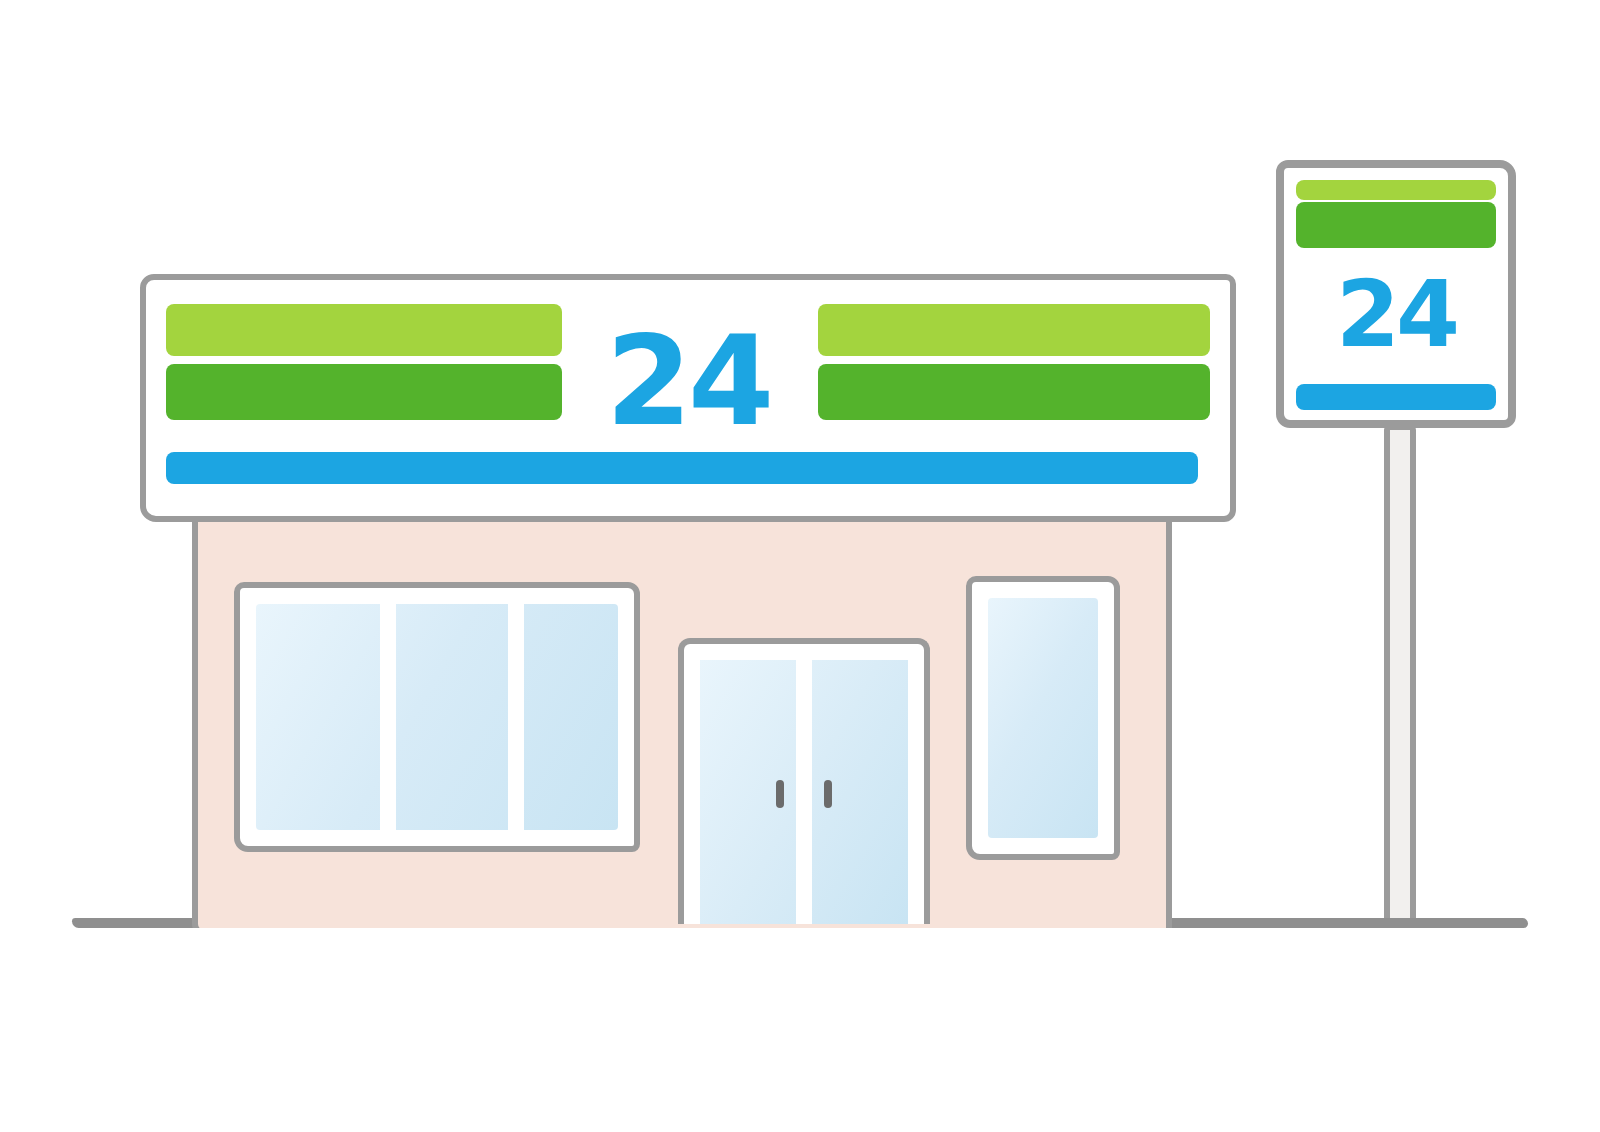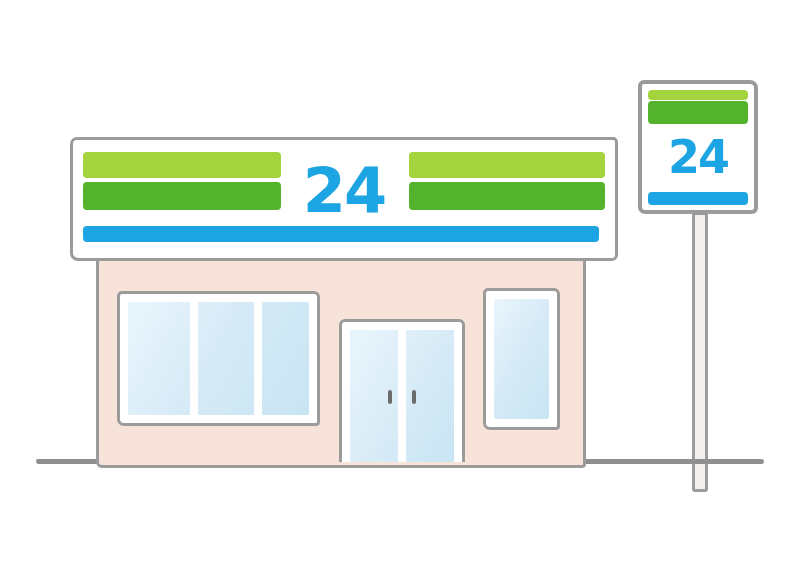--- a/index.html
+++ b/index.html
@@ -1,17 +1,17 @@
 <!DOCTYPE html>
 <html style="--light-green: #a3d43e; --green: #54b32c; --blue: #1ca5e2; --wall-pink: #f7e3da; --outline: #9b9b9b; --ground: #8f8f8f; --glass-light: #e9f5fc; --glass-dark: #c8e4f3; --frame-white: #ffffff; --handle: #6b6b6b;"><head>
 <meta charset="utf-8">
 <style>
   html,body{margin:0;padding:0;background:#ffffff;}
   .canvas{
-    position:relative;width:800px;height:566px;overflow:hidden;
+    position:relative;width:800px;height:464px;overflow:hidden;
     background:#ffffff;font-family:"DejaVu Sans", sans-serif;
   }
   .outl{border:3px solid var(--outline,#9b9b9b);}
   
   .ground-line{
     position:absolute;left:36px;top:459px;width:728px;height:5px;
     background:var(--ground,#8f8f8f);border-radius:3px 5px 4px 6px;
   }
   
   .building{

